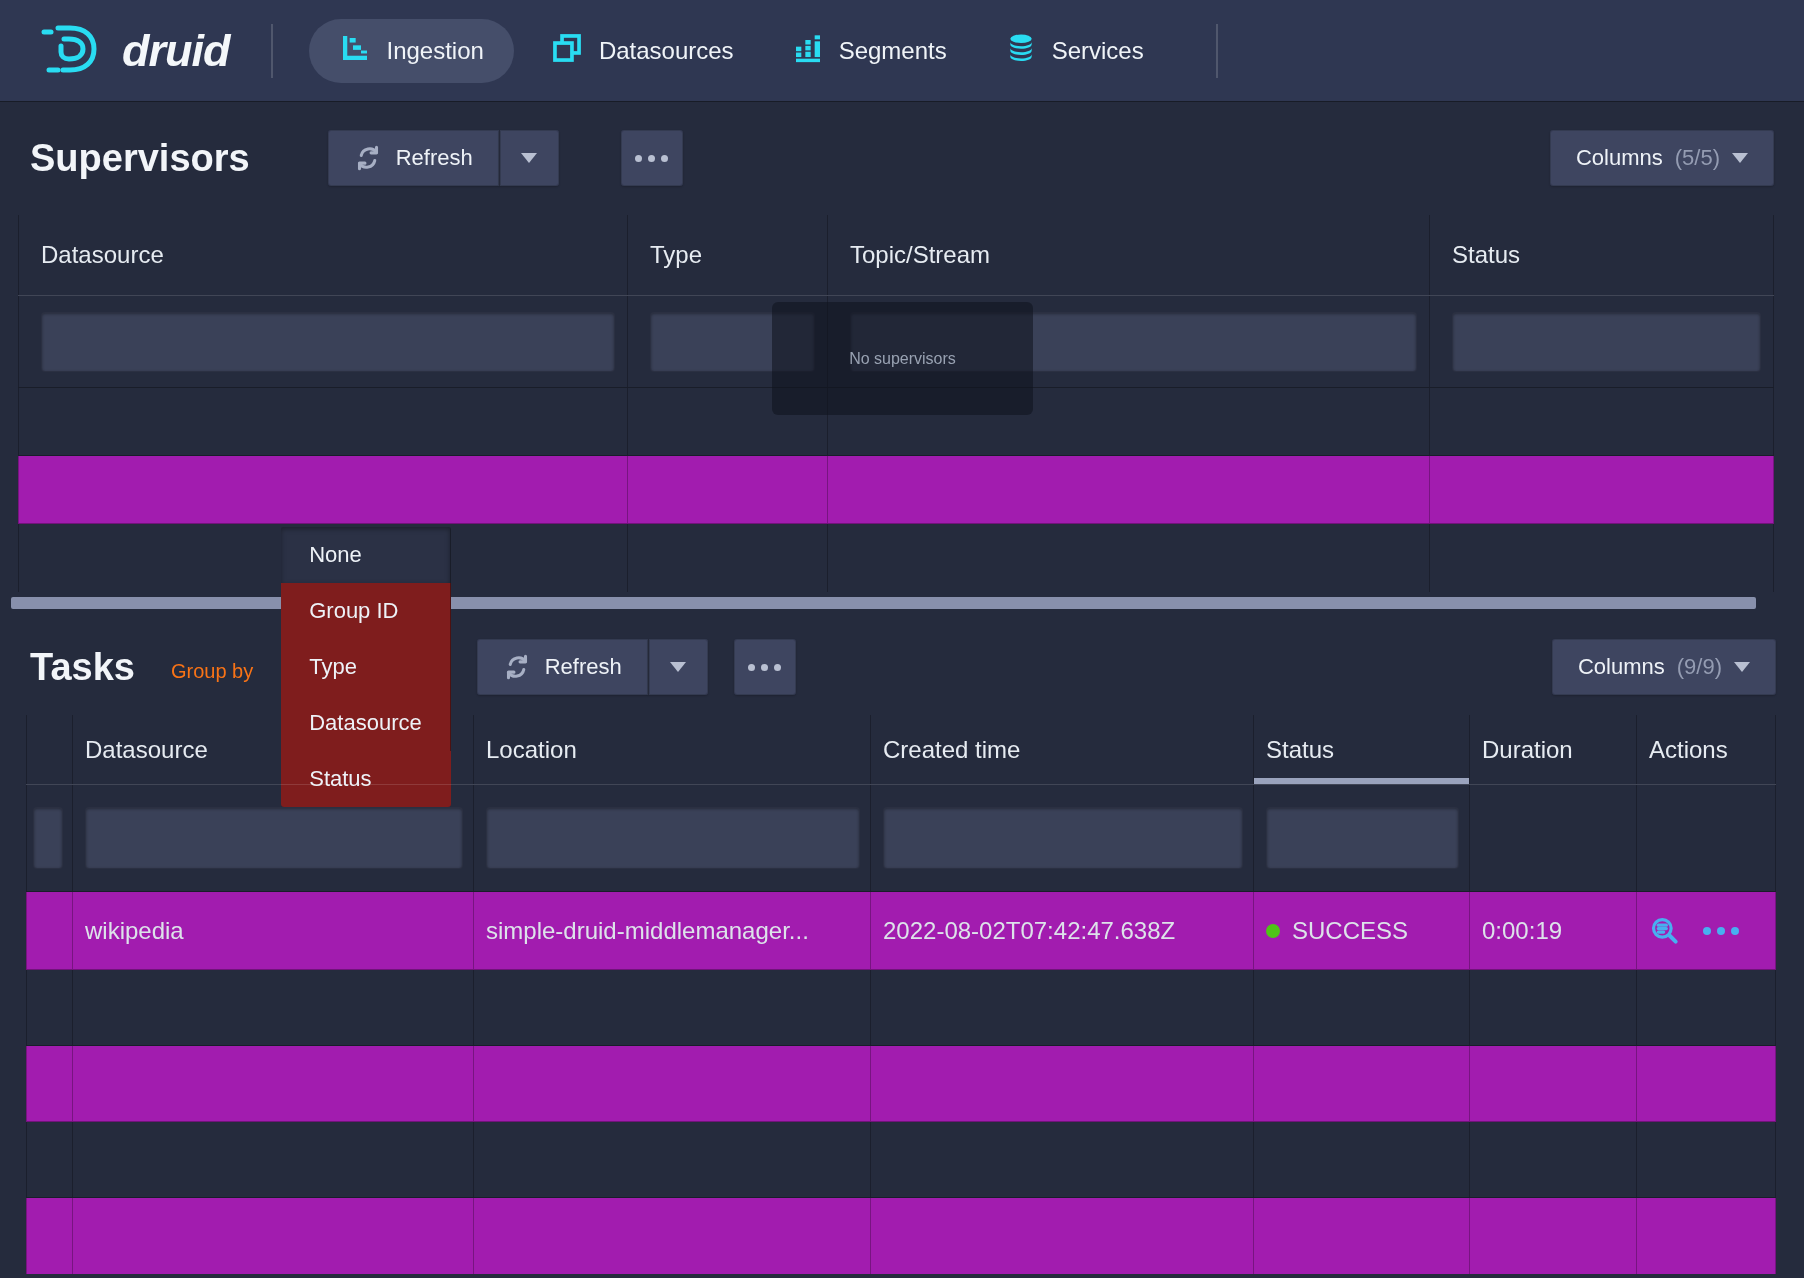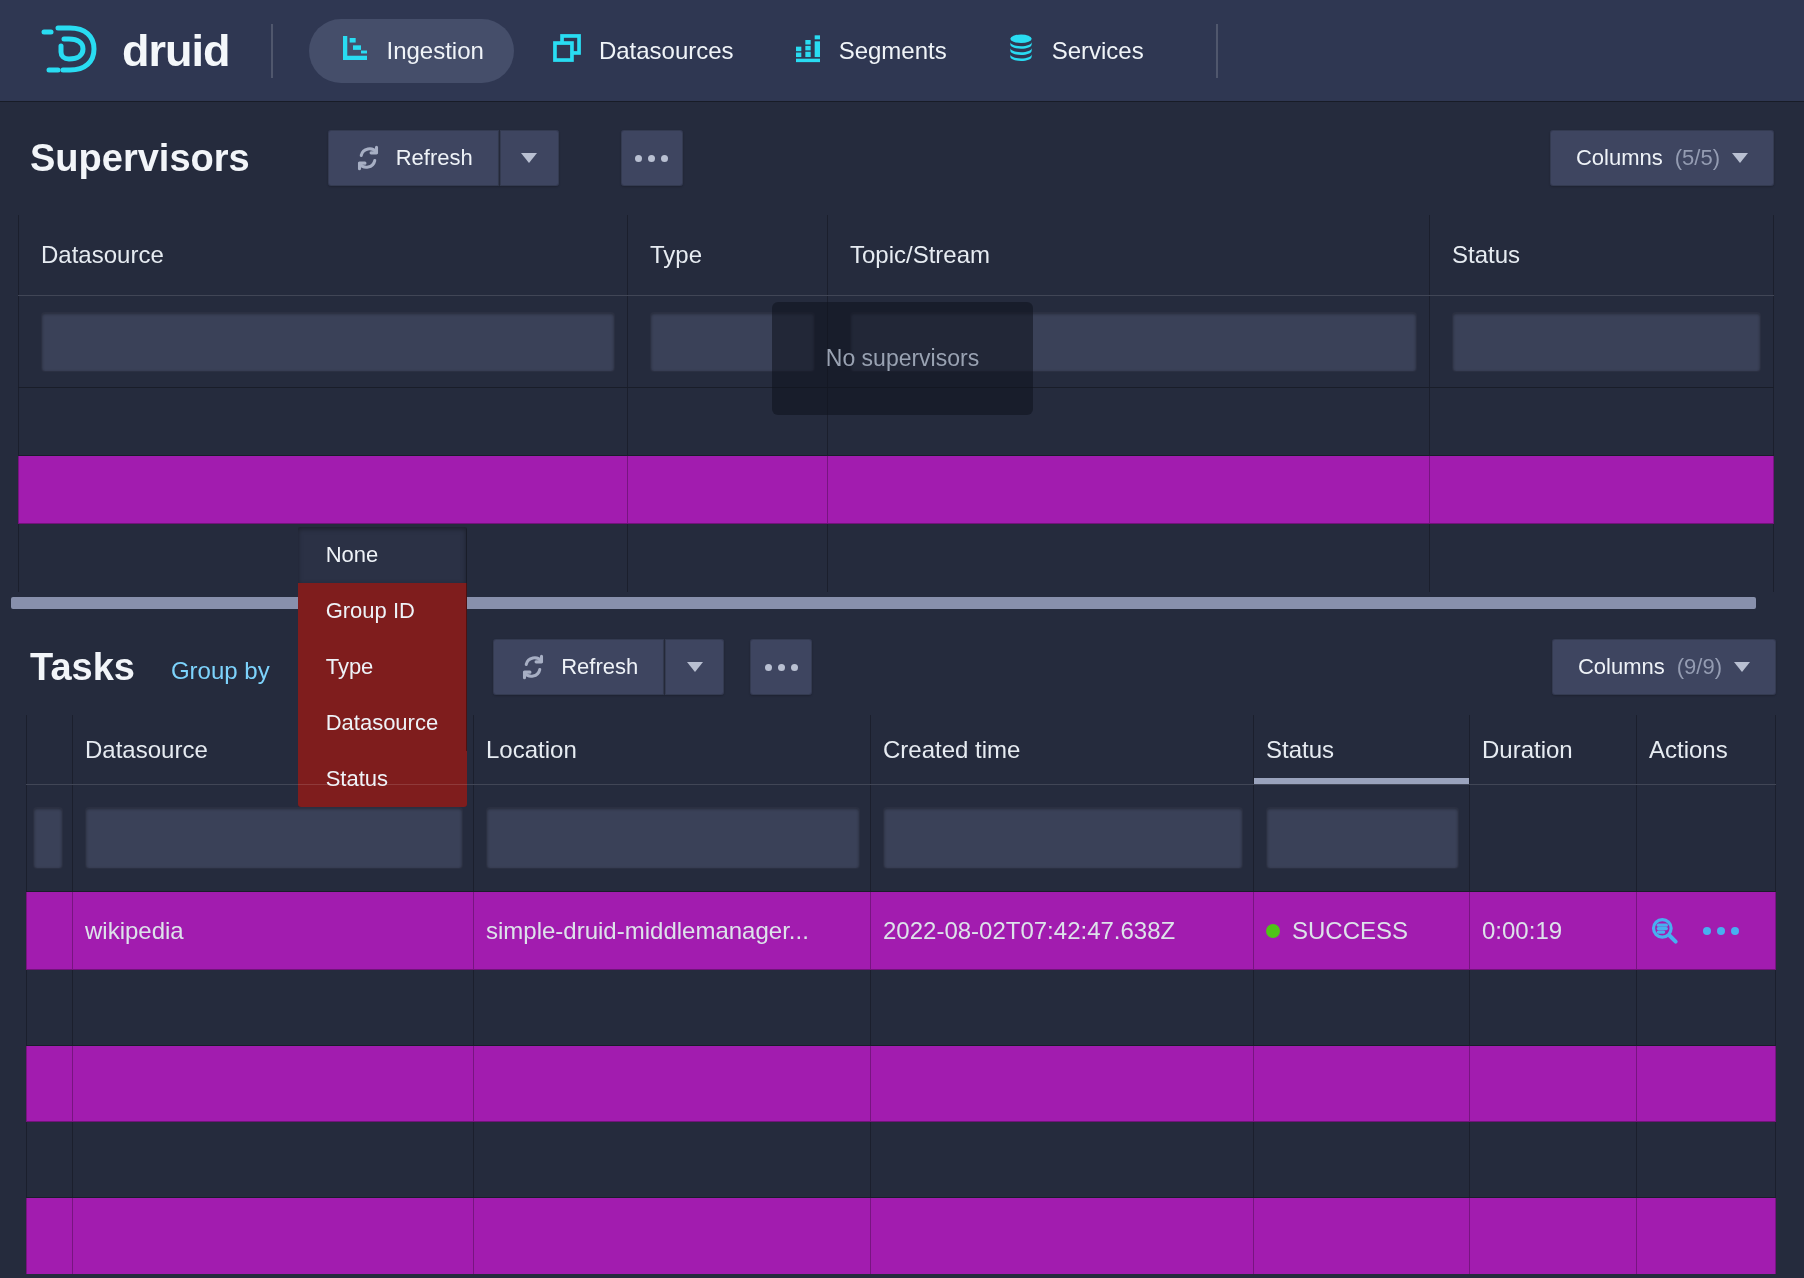--- a/index.html
+++ b/index.html
@@ -11,21 +11,21 @@
     overflow:hidden;
     position:relative;
   }
   
   .navbar {
     height:101px; background:#2f3752;
     display:flex; align-items:center;
     padding:0 40px; box-shadow:0 1px 0 rgba(0,0,0,.35);
   }
   .brand { display:flex; align-items:center; margin-right:6px; }
-  .brand-word { font-size:45px; font-weight:600; color:#f4f7fa; letter-spacing:-1px; margin-left:14px; }
+  .brand-word { font-size:45px; font-weight:600; color:#f4f7fa; letter-spacing:-1px; margin-left:14px;font-style:italic; }
   .nav-sep { width:2px; height:54px; background:rgba(255,255,255,.16); margin:0 36px; flex:0 0 auto; }
   .nav-item {
     display:flex; align-items:center; gap:15px;
     font-size:24px; color:#f0f4f8; height:64px; padding:0 22px;
     margin-right:14px; cursor:pointer; white-space:nowrap;
   }
   .nav-item.active { background:#454e6a; border-radius:32px; padding:0 30px; }
   .nav-item svg { flex:0 0 auto; }
   
   .toolbar { display:flex; align-items:center; }
@@ -45,21 +45,21 @@
   .btn-caret { width:60px; border-radius:0 3px 3px 0; border-left:1px solid rgba(0,0,0,.4); }
   .btn-dots { width:62px; margin-left:26px; }
   .caret-down {
     width:0; height:0; border-left:8px solid transparent; border-right:8px solid transparent;
     border-top:10px solid #b9c0d2;
   }
   .dots { display:flex; gap:6px; }
   .dots i { width:7px; height:7px; border-radius:50%; background:#b9c0d2; }
   .btn-columns { margin-left:auto; padding:0 26px; gap:12px; }
   .cols-count { color:#949cb2; }
-  .groupby-label { font-size:24px; color:#7dd3fc; margin-right:28px;margin-top:8px; }
+  .groupby-label { font-size:20px; color:#f97316; margin-right:28px;margin-top:8px; }
   .seg-group { display:flex; border-radius:3px; overflow:hidden; margin-right:26px;
                box-shadow:inset 0 0 0 1px rgba(16,22,26,.25);flex-direction:column; }
   .seg {
     height:56px; padding:0 28px; display:flex; align-items:center;
     background:#7f1d1d; font-size:22px; color:#eef2f7; cursor:pointer;
     border-right:1px solid rgba(0,0,0,.4);
   }
   .seg:last-child { border-right:none; }
   .seg.active { background:#2b3145; box-shadow:inset 0 2px 5px rgba(0,0,0,.35); }
   
@@ -99,21 +99,21 @@
   .sup-row-c { height:41px; border-bottom:none; }
   .tasks-table .data-row { height:78px; cursor:pointer; }
   .tasks-table .empty-row { height:76px; }
   .tasks-table .empty-row-last { border-bottom:none; }
   .status-dot { width:14px; height:14px; border-radius:50%; background:#4fc417; margin-right:12px; flex:0 0 auto; }
   .actions-cell { gap:22px; }
   .no-data-overlay {
     position:absolute; left:754px; top:87px; width:261px; height:113px;
     background:rgba(15,19,29,.55); border-radius:6px;
     display:flex; align-items:center; justify-content:center;
-    font-size:23px; color:#99a2b2; pointer-events:none;
+    font-size:16px; color:#99a2b2; pointer-events:none;
   }
   .hscrollbar {
     margin:5px 0 0 11px; width:1745px; height:12px; background:#8890ac; border-radius:2px; cursor:pointer;
   }
   .icon-btn { cursor:pointer; display:flex; align-items:center; }
   .blue-dots i { background:#48aff0; width:8px; height:8px; }
 </style>
 </head>
 <body>
 

